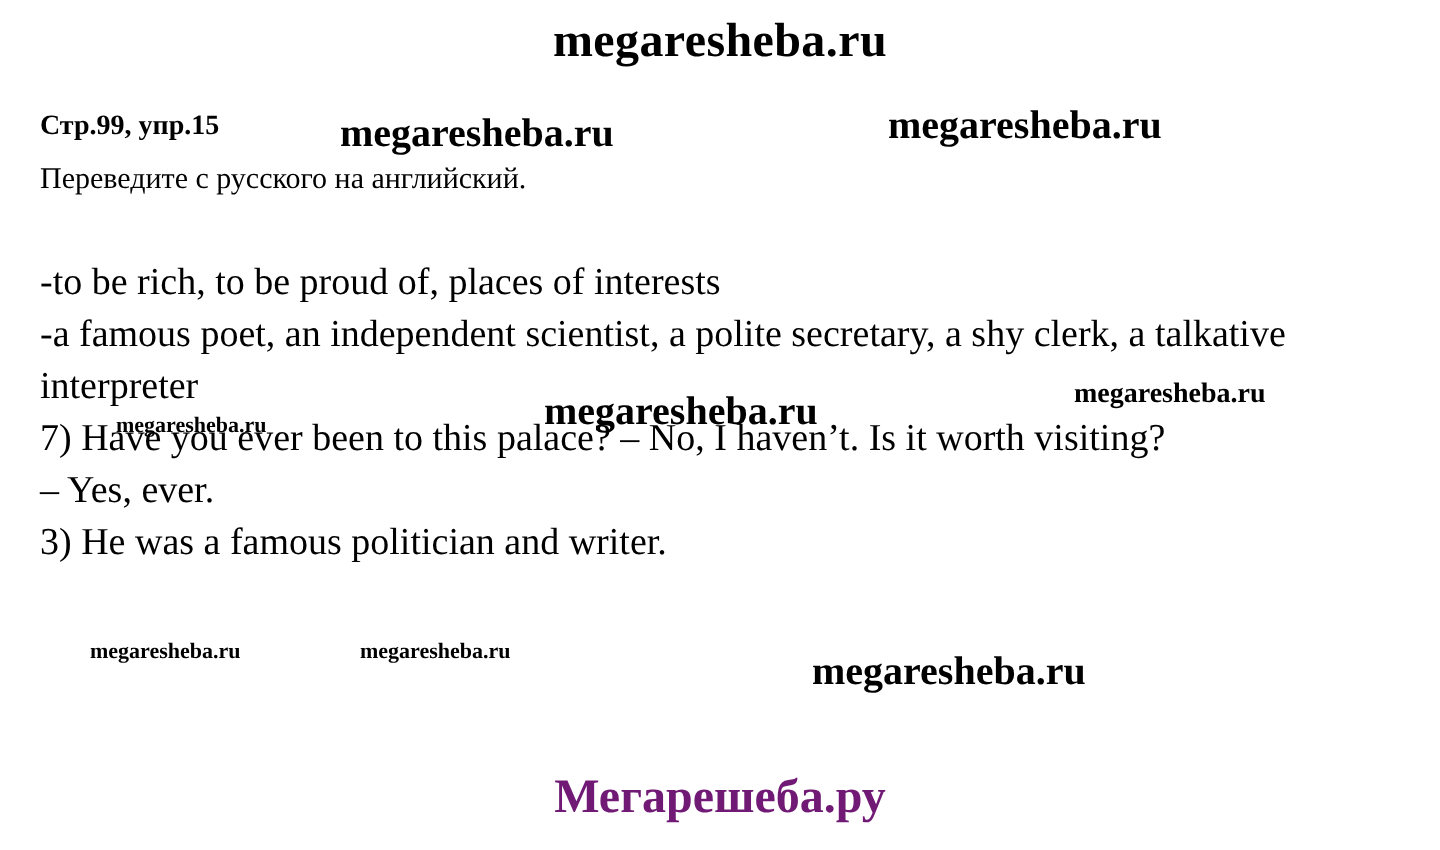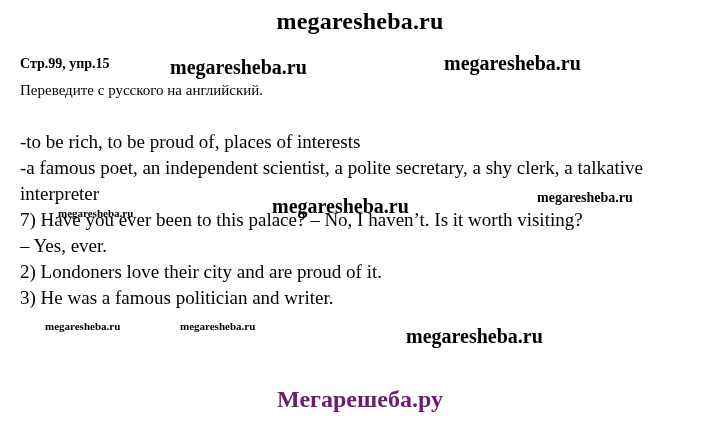--- a/index.html
+++ b/index.html
@@ -93,21 +93,20 @@
   <div class="wm-top">megaresheba.ru</div>
 
   <div class="content">
     <p class="task-head">Стр.99, упр.15</p>
     <p class="task-line">Переведите с русского на английский.</p>
     <div class="gap"></div>
     <p class="body-line">-to be rich, to be proud of, places of interests</p>
     <p class="body-line">-a famous poet, an independent scientist, a polite secretary, a shy clerk, a talkative interpreter</p>
     <p class="body-line">7) Have you ever been to this palace? – No, I haven’t. Is it worth visiting?</p>
     <p class="body-line">– Yes, ever.</p>
-    <p class="body-line">2) Londoners love their city and are proud of it.</p>
     <p class="body-line">3) He was a famous politician and writer.</p>
   </div>
 
   <div class="wm wm-a">megaresheba.ru</div>
   <div class="wm wm-b">megaresheba.ru</div>
   <div class="wm wm-c">megaresheba.ru</div>
   <div class="wm wm-d">megaresheba.ru</div>
   <div class="wm wm-e">megaresheba.ru</div>
   <div class="wm wm-f">megaresheba.ru</div>
   <div class="wm wm-g">megaresheba.ru</div>

